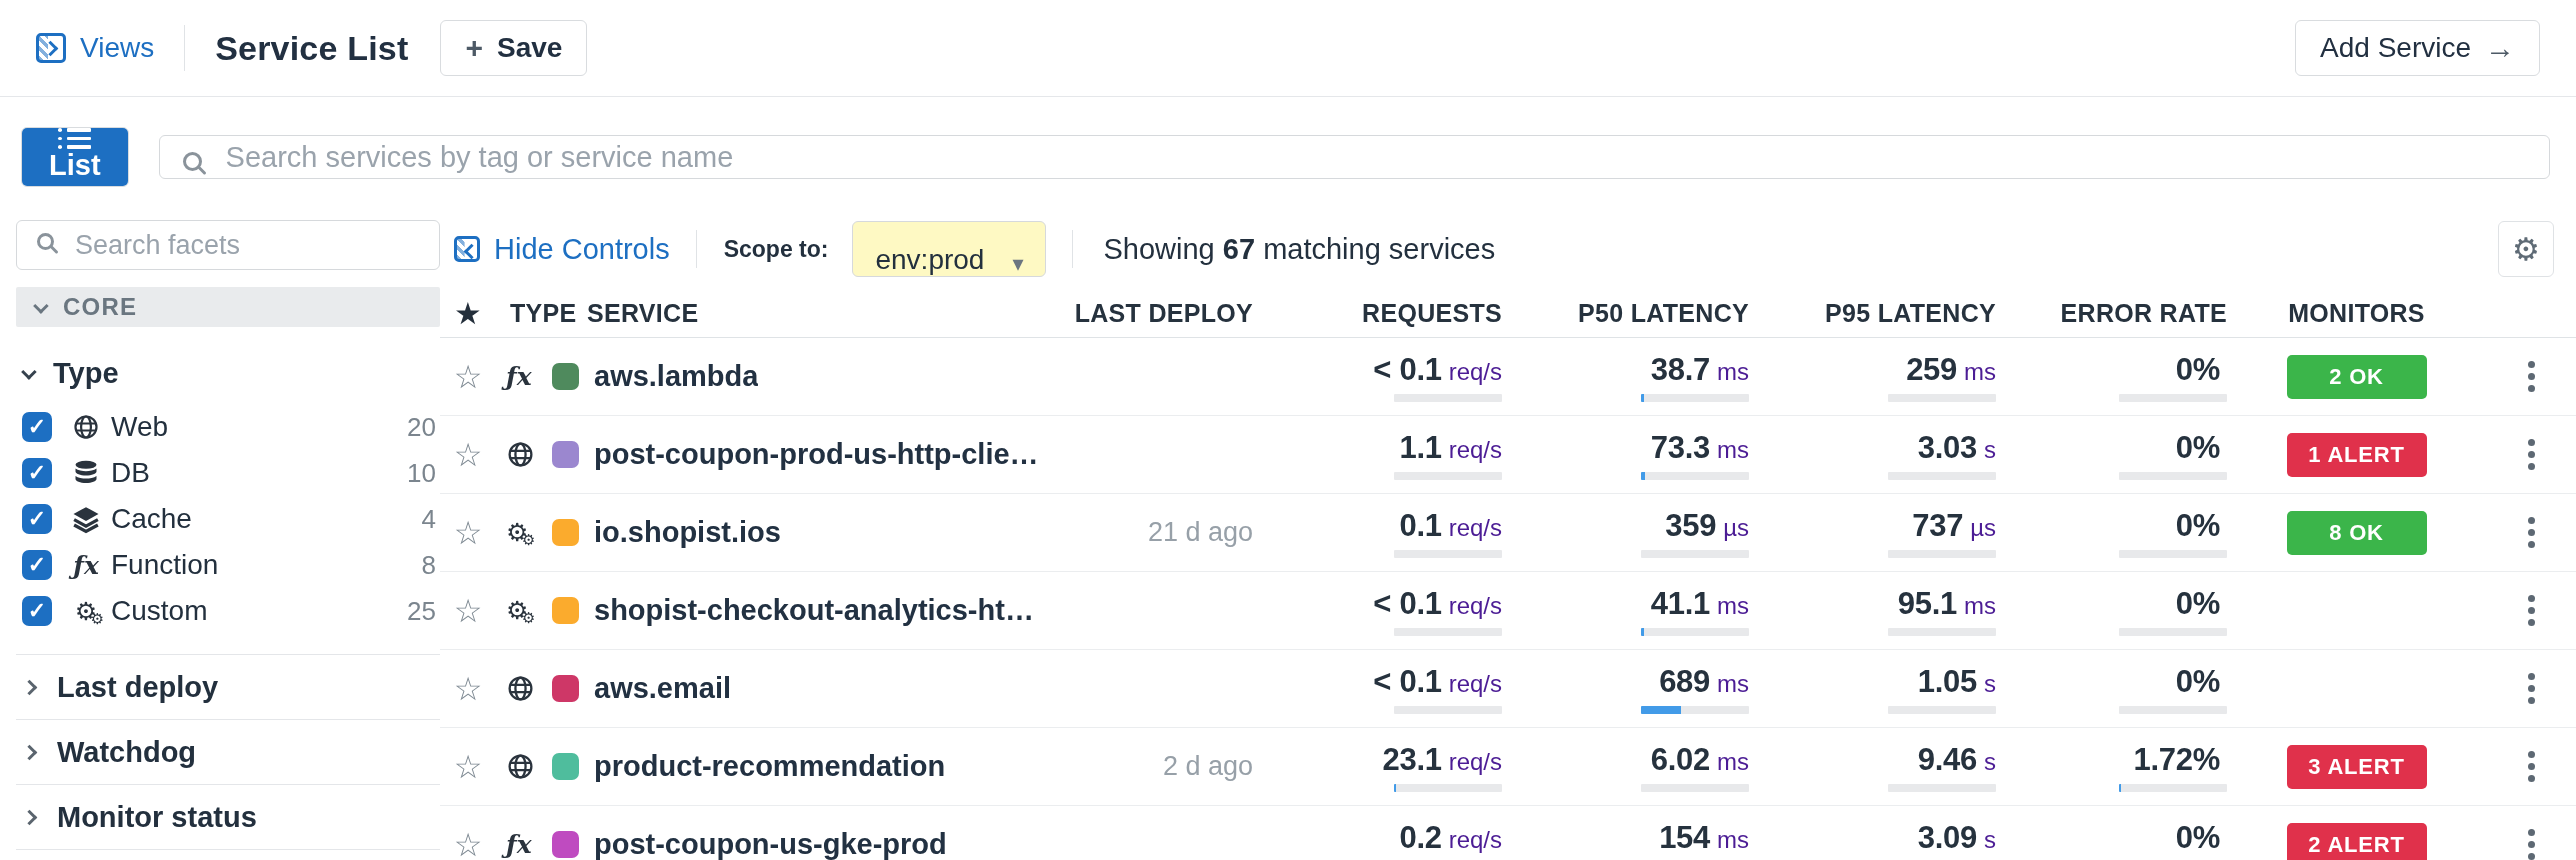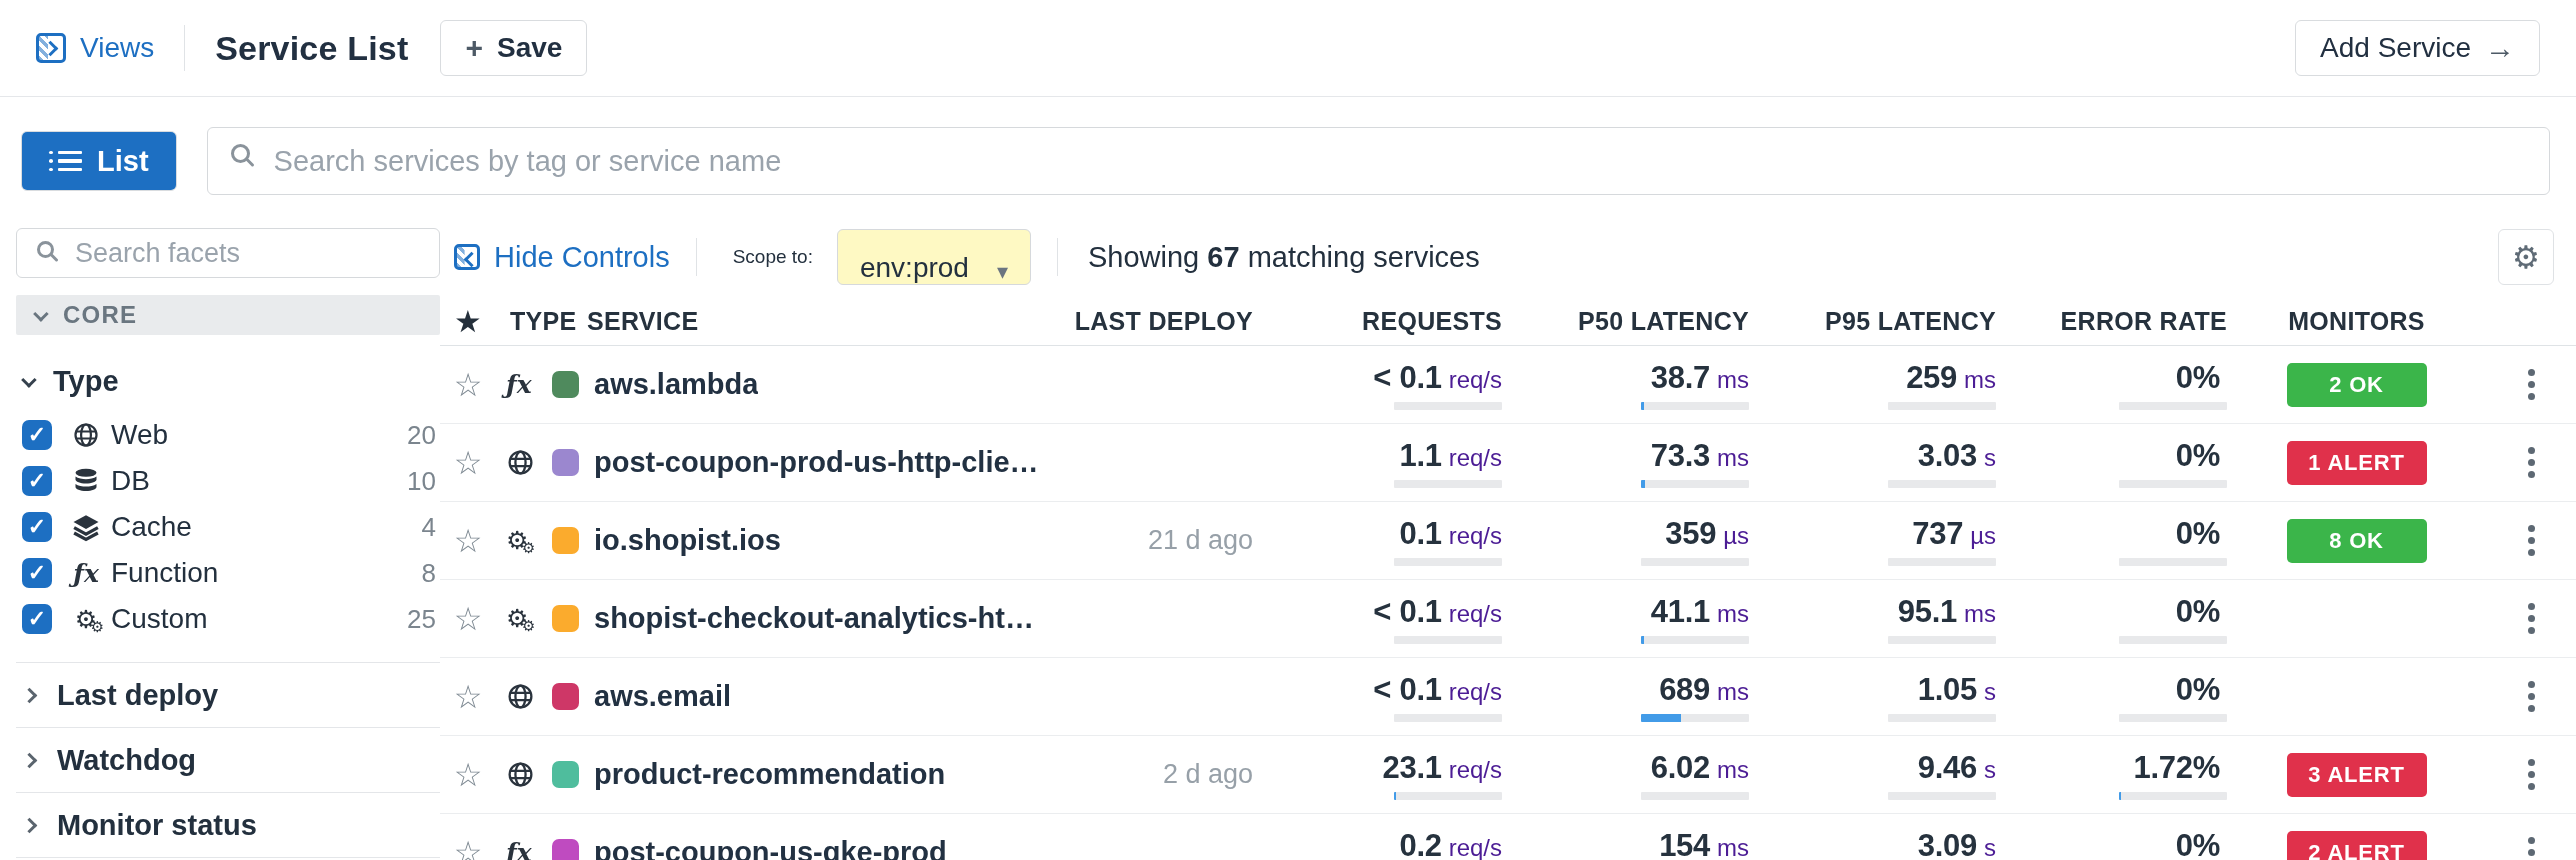--- a/index.html
+++ b/index.html
@@ -25,31 +25,31 @@
     border:1px solid #d9dcdf; border-radius:6px; font-size:28px; color:#223041;
     padding:11px 24px; cursor:pointer; font-family:inherit; }
   .save-btn { margin-left:32px; font-weight:600; }
   .plus-ico { font-size:30px; font-weight:700; color:#4d5a66; line-height:1; }
   .spacer { flex:1; }
   .arrow-ico { font-size:30px; color:#4d5a66; line-height:1; }
 
   
   .toolbar { display:flex; align-items:center; padding:30px 26px 0 21px; }
   .seg { display:flex; border:1px solid #d9dcdf; border-radius:6px; overflow:hidden; height:60px; flex-shrink:0; }
-  .seg-btn { display:flex; align-items:center; gap:15px; padding:0 27px; font-size:29px;
-    cursor:pointer; background:#fff; color:#223041; }
+  .seg-btn { display:flex; align-items:center; padding:0 27px; font-size:29px;
+    cursor:pointer; background:#fff; color:#223041;flex-direction:column; }
   .seg-btn.active { background:#1d6fc2; color:#fff; font-weight:600; }
   .list-ico { display:flex; flex-direction:column; gap:5px; }
   .list-ico i { display:block; width:24px; height:3.5px; background:currentColor; border-radius:1px;
     position:relative; }
   .list-ico i::before { content:""; position:absolute; left:-9px; top:0; width:4px; height:3.5px;
     background:currentColor; border-radius:50%; }
   .list-ico { padding-left:9px; }
   .search-wrap { flex:1; margin-left:30px; position:relative; }
-  .search-wrap input { width:100%; height:68px; border:1px solid #d6d9dc; border-radius:6px;
+  .search-wrap input { width:100%; height:44px; border:1px solid #d6d9dc; border-radius:6px;
     padding:0 20px 0 66px; font-size:29px; color:#23303e; font-family:inherit; outline:none; }
   .search-wrap input::placeholder, .facet-search input::placeholder { color:#9aa3ac; }
   .mag { position:absolute; left:24px; top:17px; width:19px; height:19px;
     border:3px solid #8a939b; border-radius:50%; }
   .mag::after { content:""; position:absolute; width:10px; height:3px; background:#8a939b;
     transform:rotate(45deg); right:-8px; bottom:-4px; border-radius:2px; }
 
   
   .content { display:flex; padding:0 0 0 16px; }
 
@@ -83,21 +83,21 @@
   .side-div { height:1px; background:#e4e6e9; margin-top:20px; }
   .side-section { display:flex; align-items:center; gap:22px; height:64px; padding-left:8px; cursor:pointer; }
   .side-section span { font-size:29px; font-weight:700; }
 
   
   .main { flex:1; min-width:0; padding-top:33px; }
   .controls-row { display:flex; align-items:center; gap:24px; height:58px; padding:0 22px 0 14px; }
   .hide-controls { display:flex; align-items:center; gap:14px; color:#1d6fc2; font-size:29px;
     font-weight:500; cursor:pointer; }
   .hide-controls .panel-ico { width:26px; height:26px; border-width:3px; }
-  .scope-label { font-size:19px; font-weight:400; margin-left:10px; }
+  .scope-label { font-size:23px; font-weight:700; margin-left:1px; }
   .dropdown { display:flex; align-items:flex-end; gap:28px; border:1px solid #d6d9dc; border-radius:6px;
     height:56px; padding:0 22px; font-size:28px; cursor:pointer; background:#fef9c3; }
   .caret { font-size:22px; color:#6b7580; font-family:"DejaVu Sans", sans-serif; }
   .showing { font-size:29px; margin-left:4px; }
   .showing b { font-weight:700; }
   .gear-btn { width:56px; height:56px; border:1px solid #dfe2e5; border-radius:6px; background:#fff;
     display:flex; align-items:center; justify-content:center; cursor:pointer;
     font-family:"DejaVu Sans", sans-serif; font-size:31px; color:#5f6b76; }
 
   

